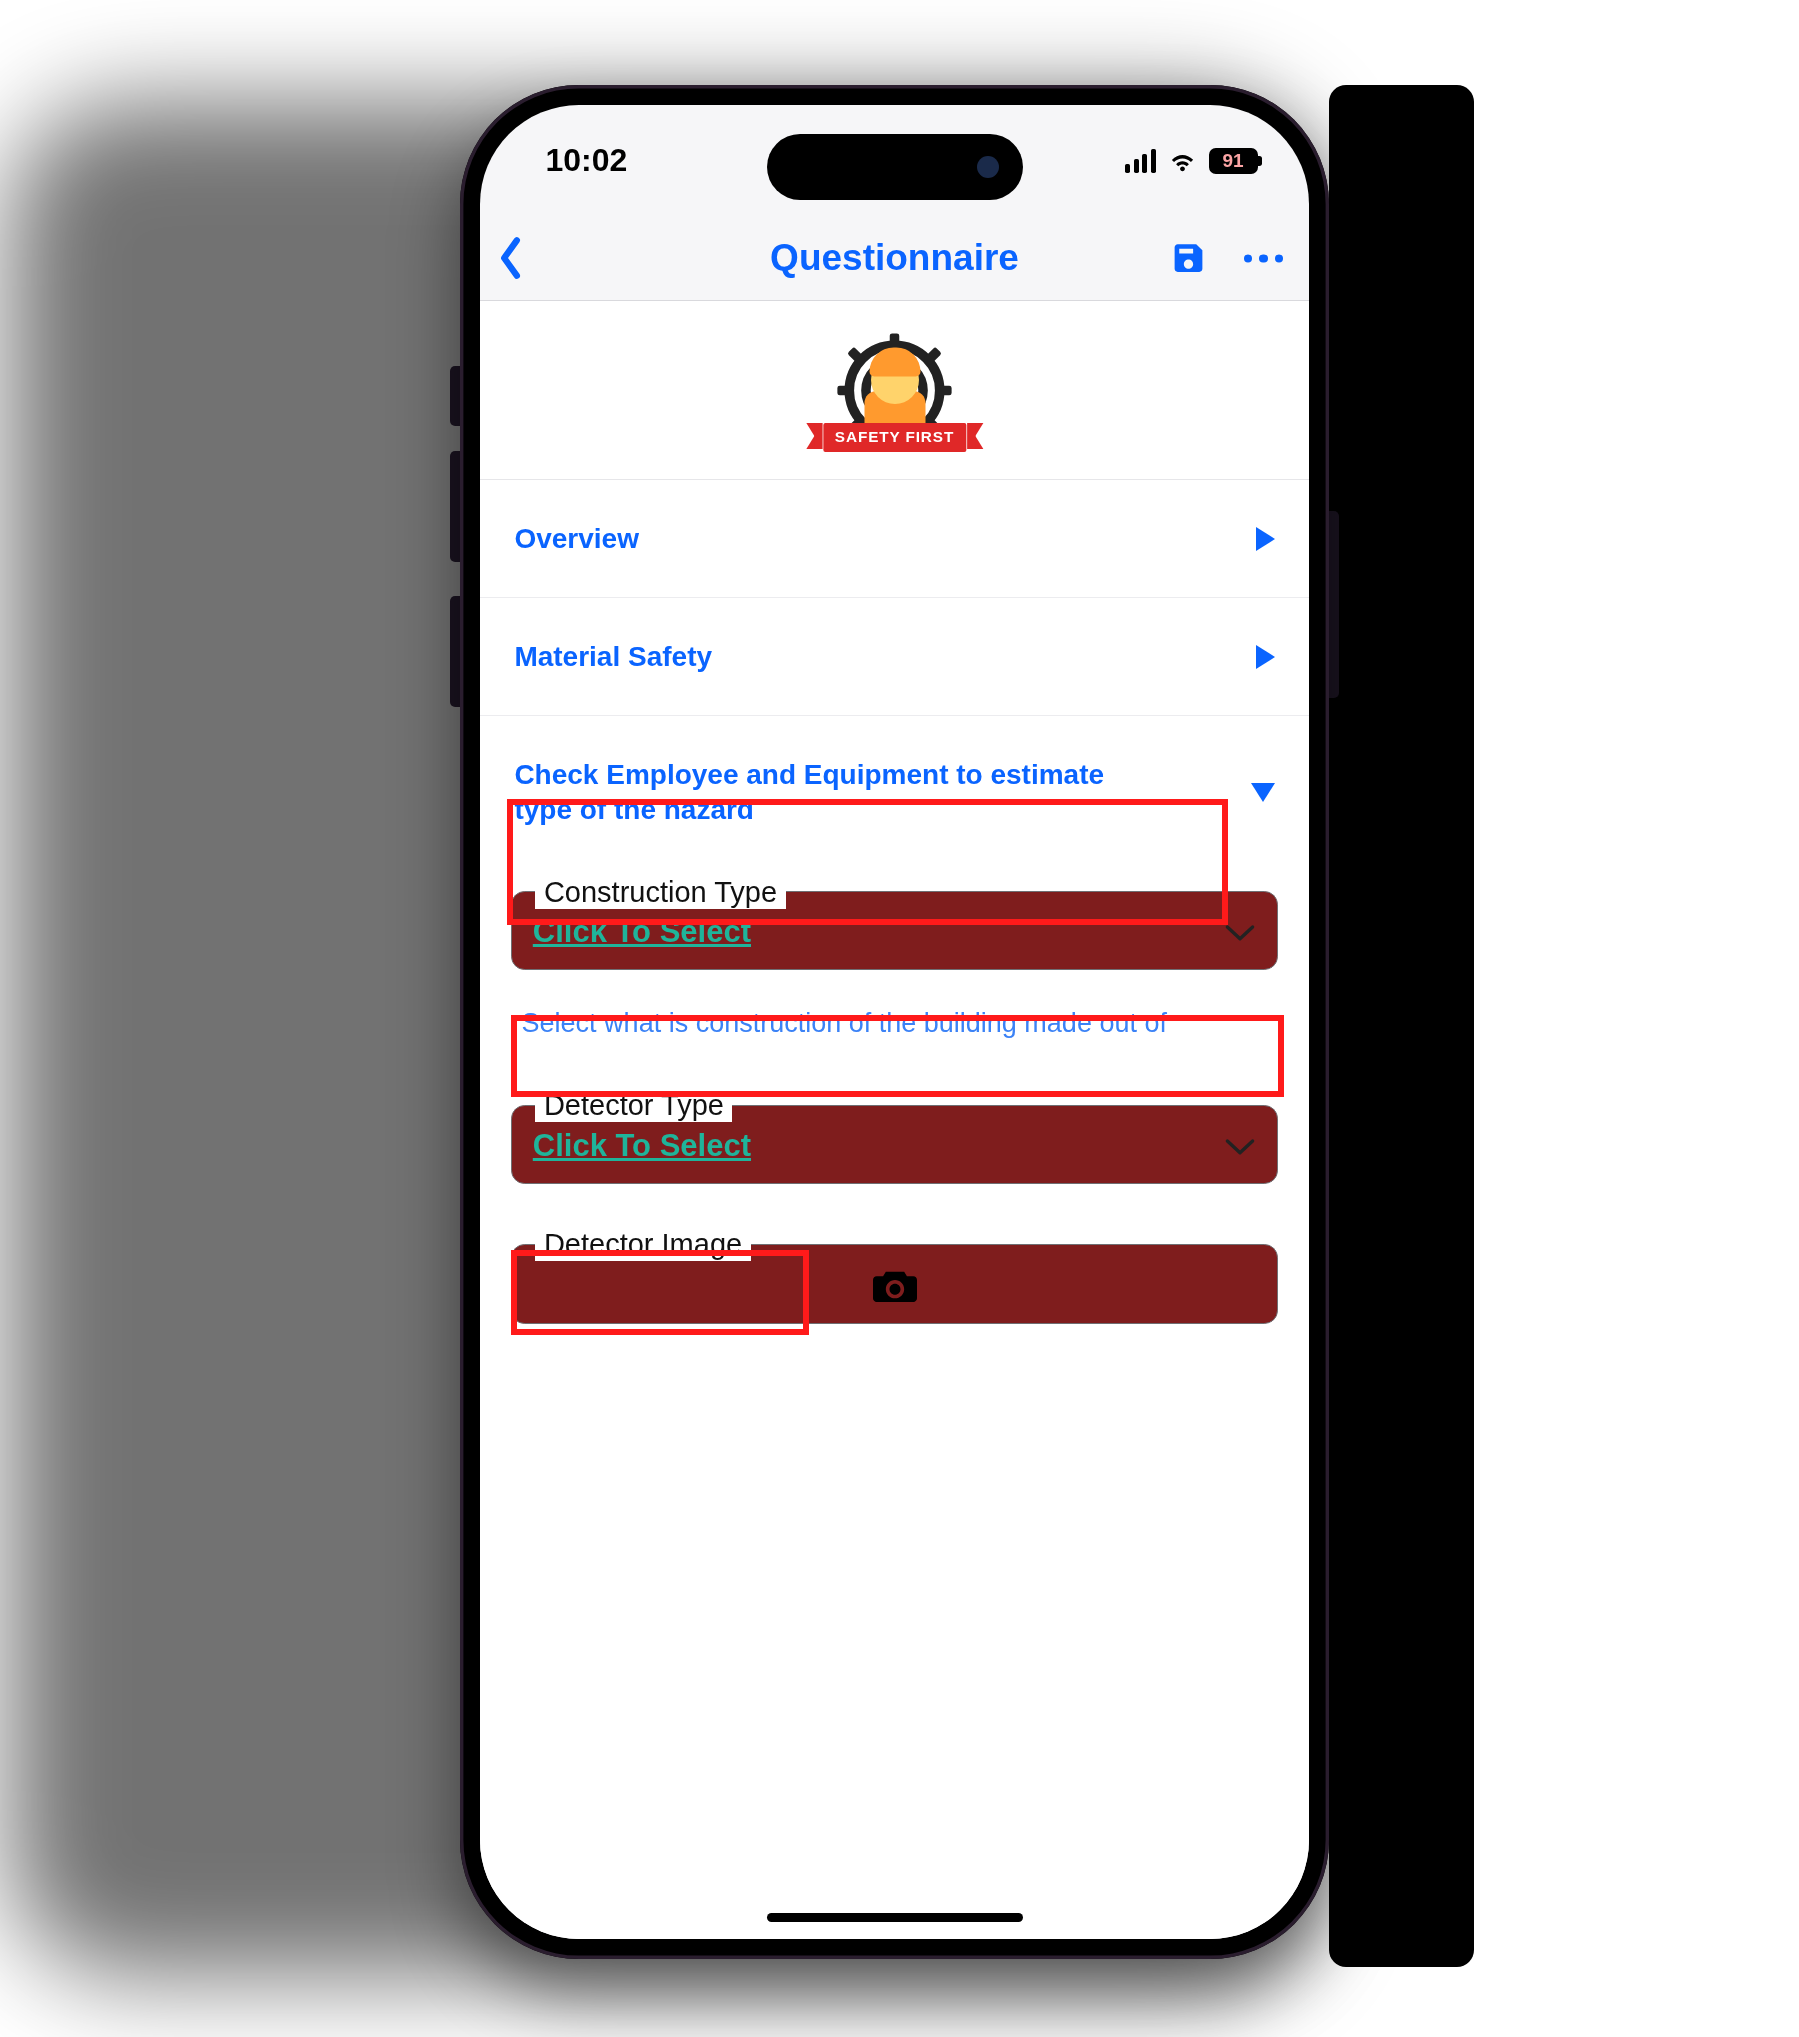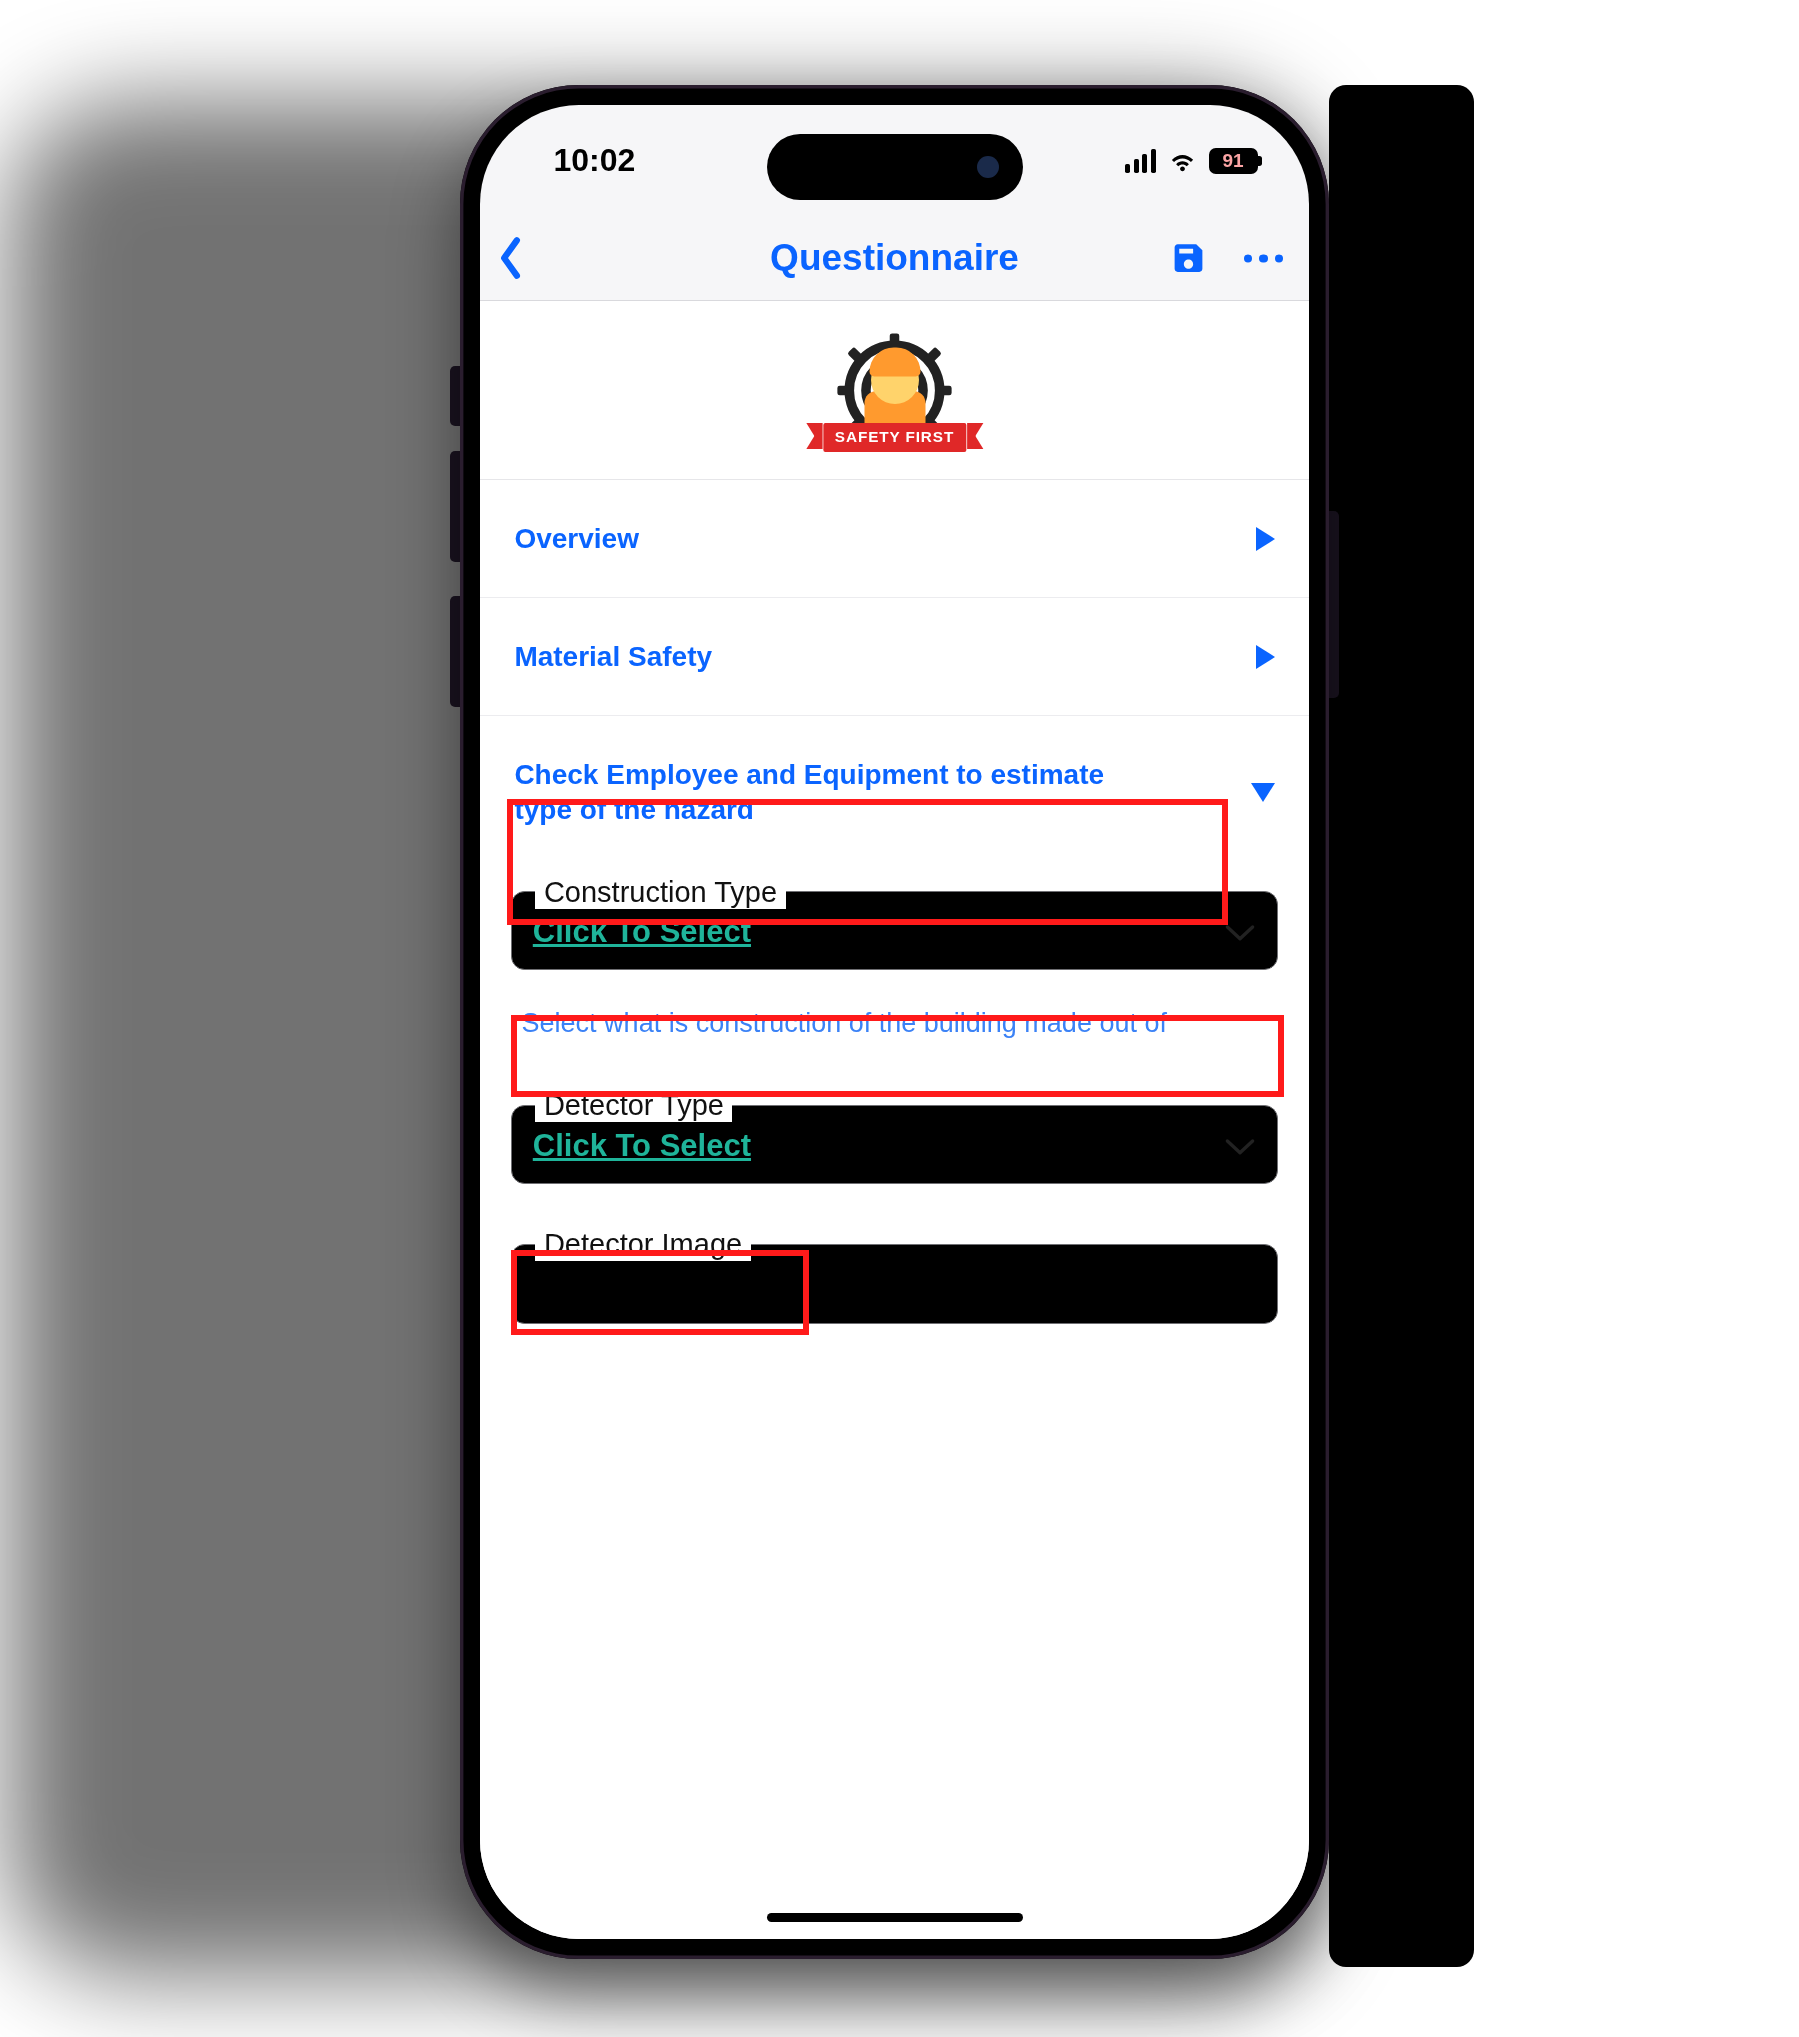--- a/index.html
+++ b/index.html
@@ -90,21 +90,21 @@
     transform: translateY(-50%);
     width: 22px;
     height: 22px;
     border-radius: 50%;
     background: #1a2a4a;
   }
   
   .status-bar {
     position: absolute;
     top: 0;
-    left: 8px;
+    left: 0;
     right: 0;
     height: 111px;
     display: flex;
     align-items: center;
     justify-content: space-between;
     padding: 0 51px 0 65px;
     font-weight: 700;
     font-size: 32px;
     color: #000;
     z-index: 15;
@@ -300,21 +300,21 @@
     margin-top: 29px;
   }
   .field-box {
     border: 1.7px solid #6f6f73;
     border-radius: 13.6px;
     padding: 22px 20.4px 19px 20.4px;
     display: flex;
     align-items: center;
     justify-content: space-between;
     min-height: 73px;
-    background:#000000;
+    background:#7f1d1d;
     margin-top:40px;
   }
   .field-box.center { justify-content:center; }
   .field-legend {
     position: absolute;
     top: -15.3px;
     left: 24px;
     background: #fff;
     padding: 0 8.5px;
     color: #111;

